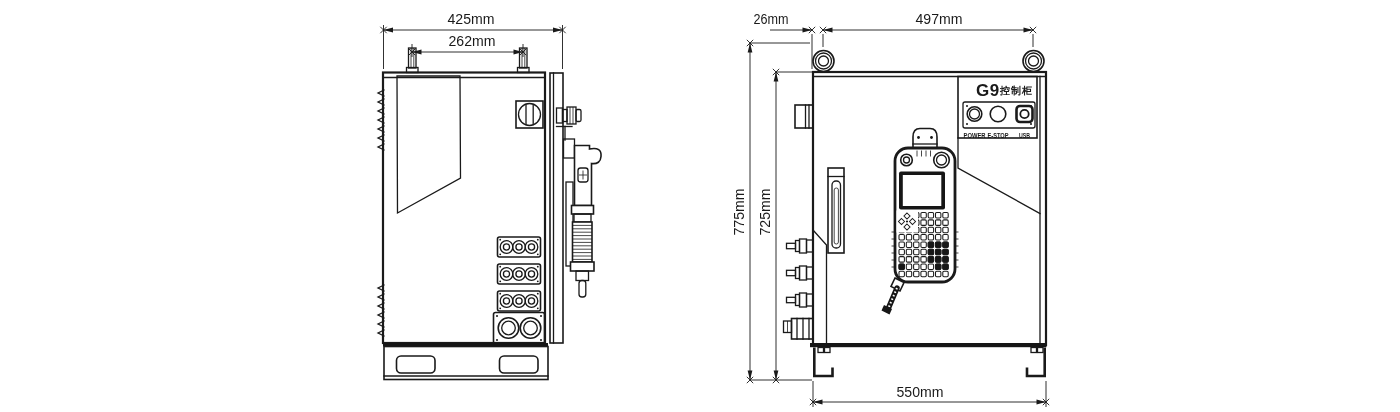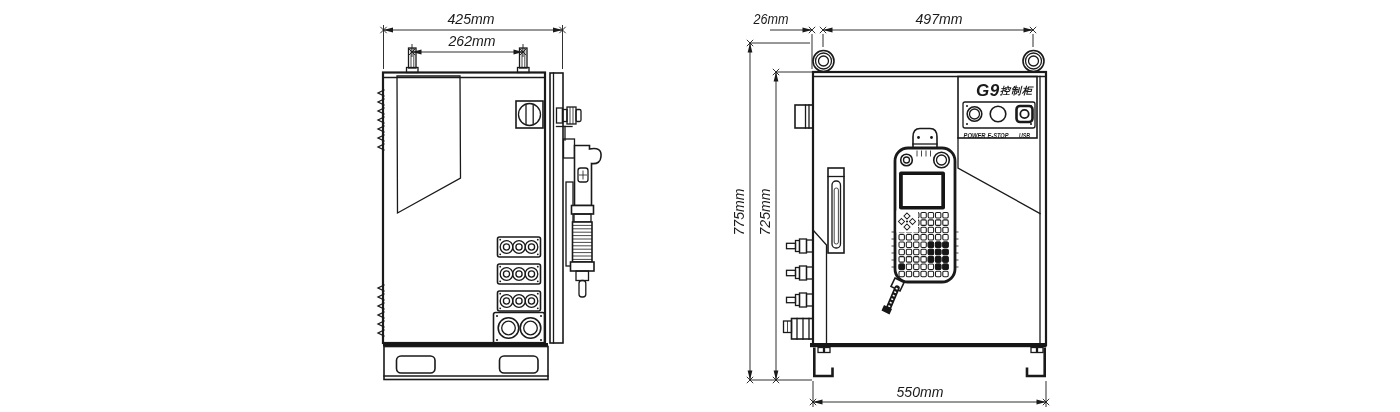--- a/index.html
+++ b/index.html
@@ -1,16 +1,16 @@
 <!DOCTYPE html>
 <html><head>
 <meta charset="utf-8">
 <style>
   html,body{margin:0;padding:0;background:#fff;}
-  #stage{position:relative;width:1400px;height:412px;background:#ffffff;overflow:hidden;font-style:italic;}
+  #stage{position:relative;width:1400px;height:412px;background:#ffffff;overflow:hidden;}
   svg{position:absolute;left:0;top:0;}
   .ln{stroke:#1a1a1a;fill:none;stroke-width:1.3;stroke-linecap:square;}
   .ln2{stroke:#1a1a1a;fill:none;stroke-width:2.2;}
   .ln15{stroke:#1a1a1a;fill:none;stroke-width:1.6;}
   .thin{stroke:#1a1a1a;fill:none;stroke-width:0.9;}
   .vthin{stroke:#1a1a1a;fill:none;stroke-width:0.8;}
   .wfill{fill:#ffffff;}
   .dk{fill:#161616;stroke:none;}
   .ar{fill:#1a1a1a;stroke:none;}
   .key{fill:#ffffff;stroke:#1a1a1a;stroke-width:1.05;}

